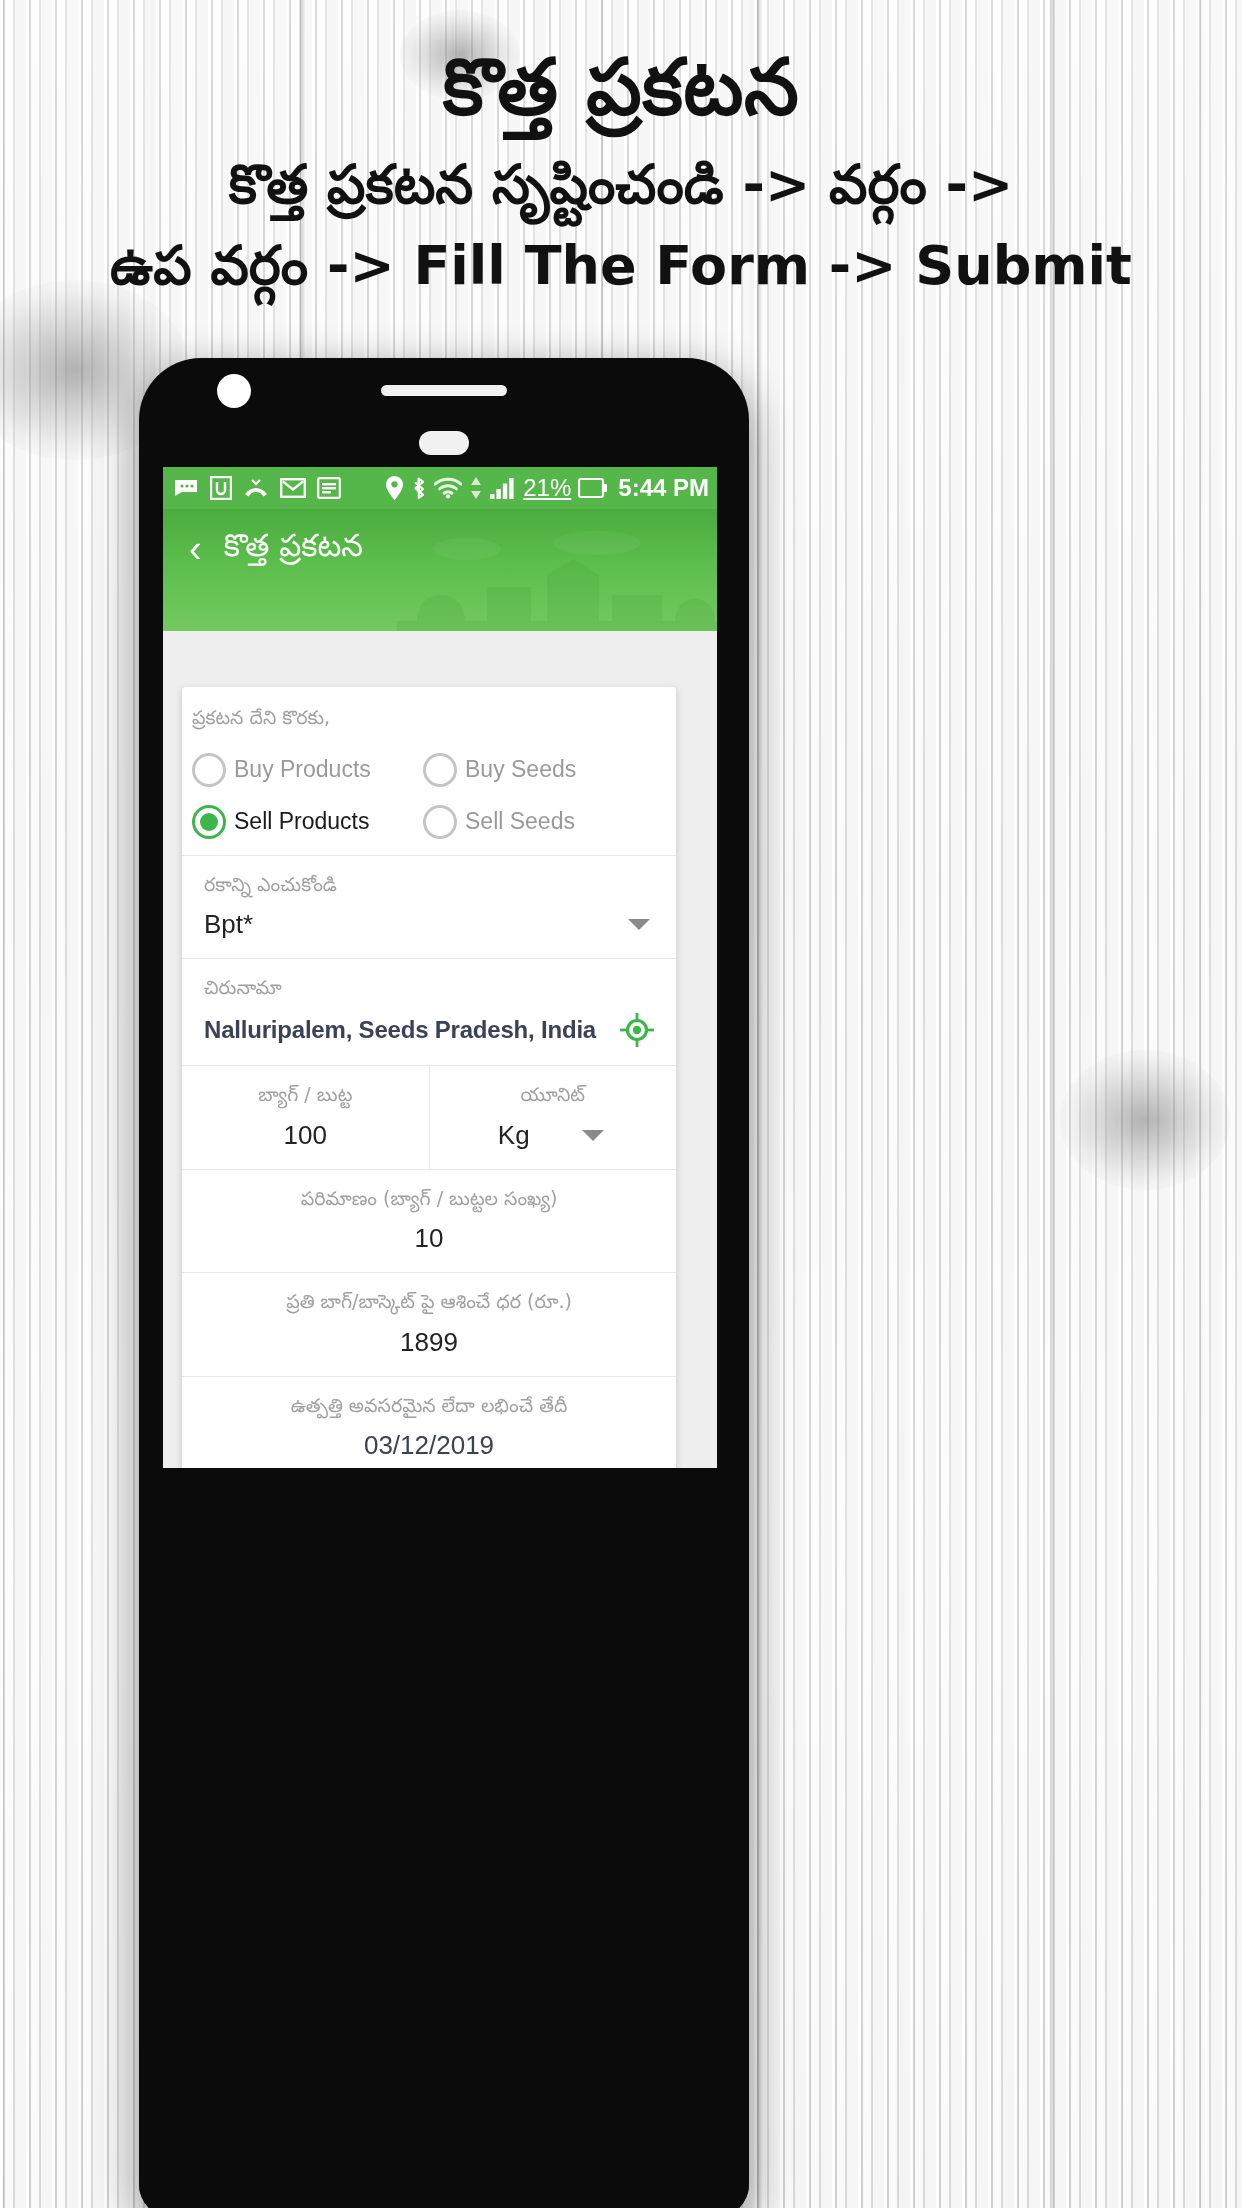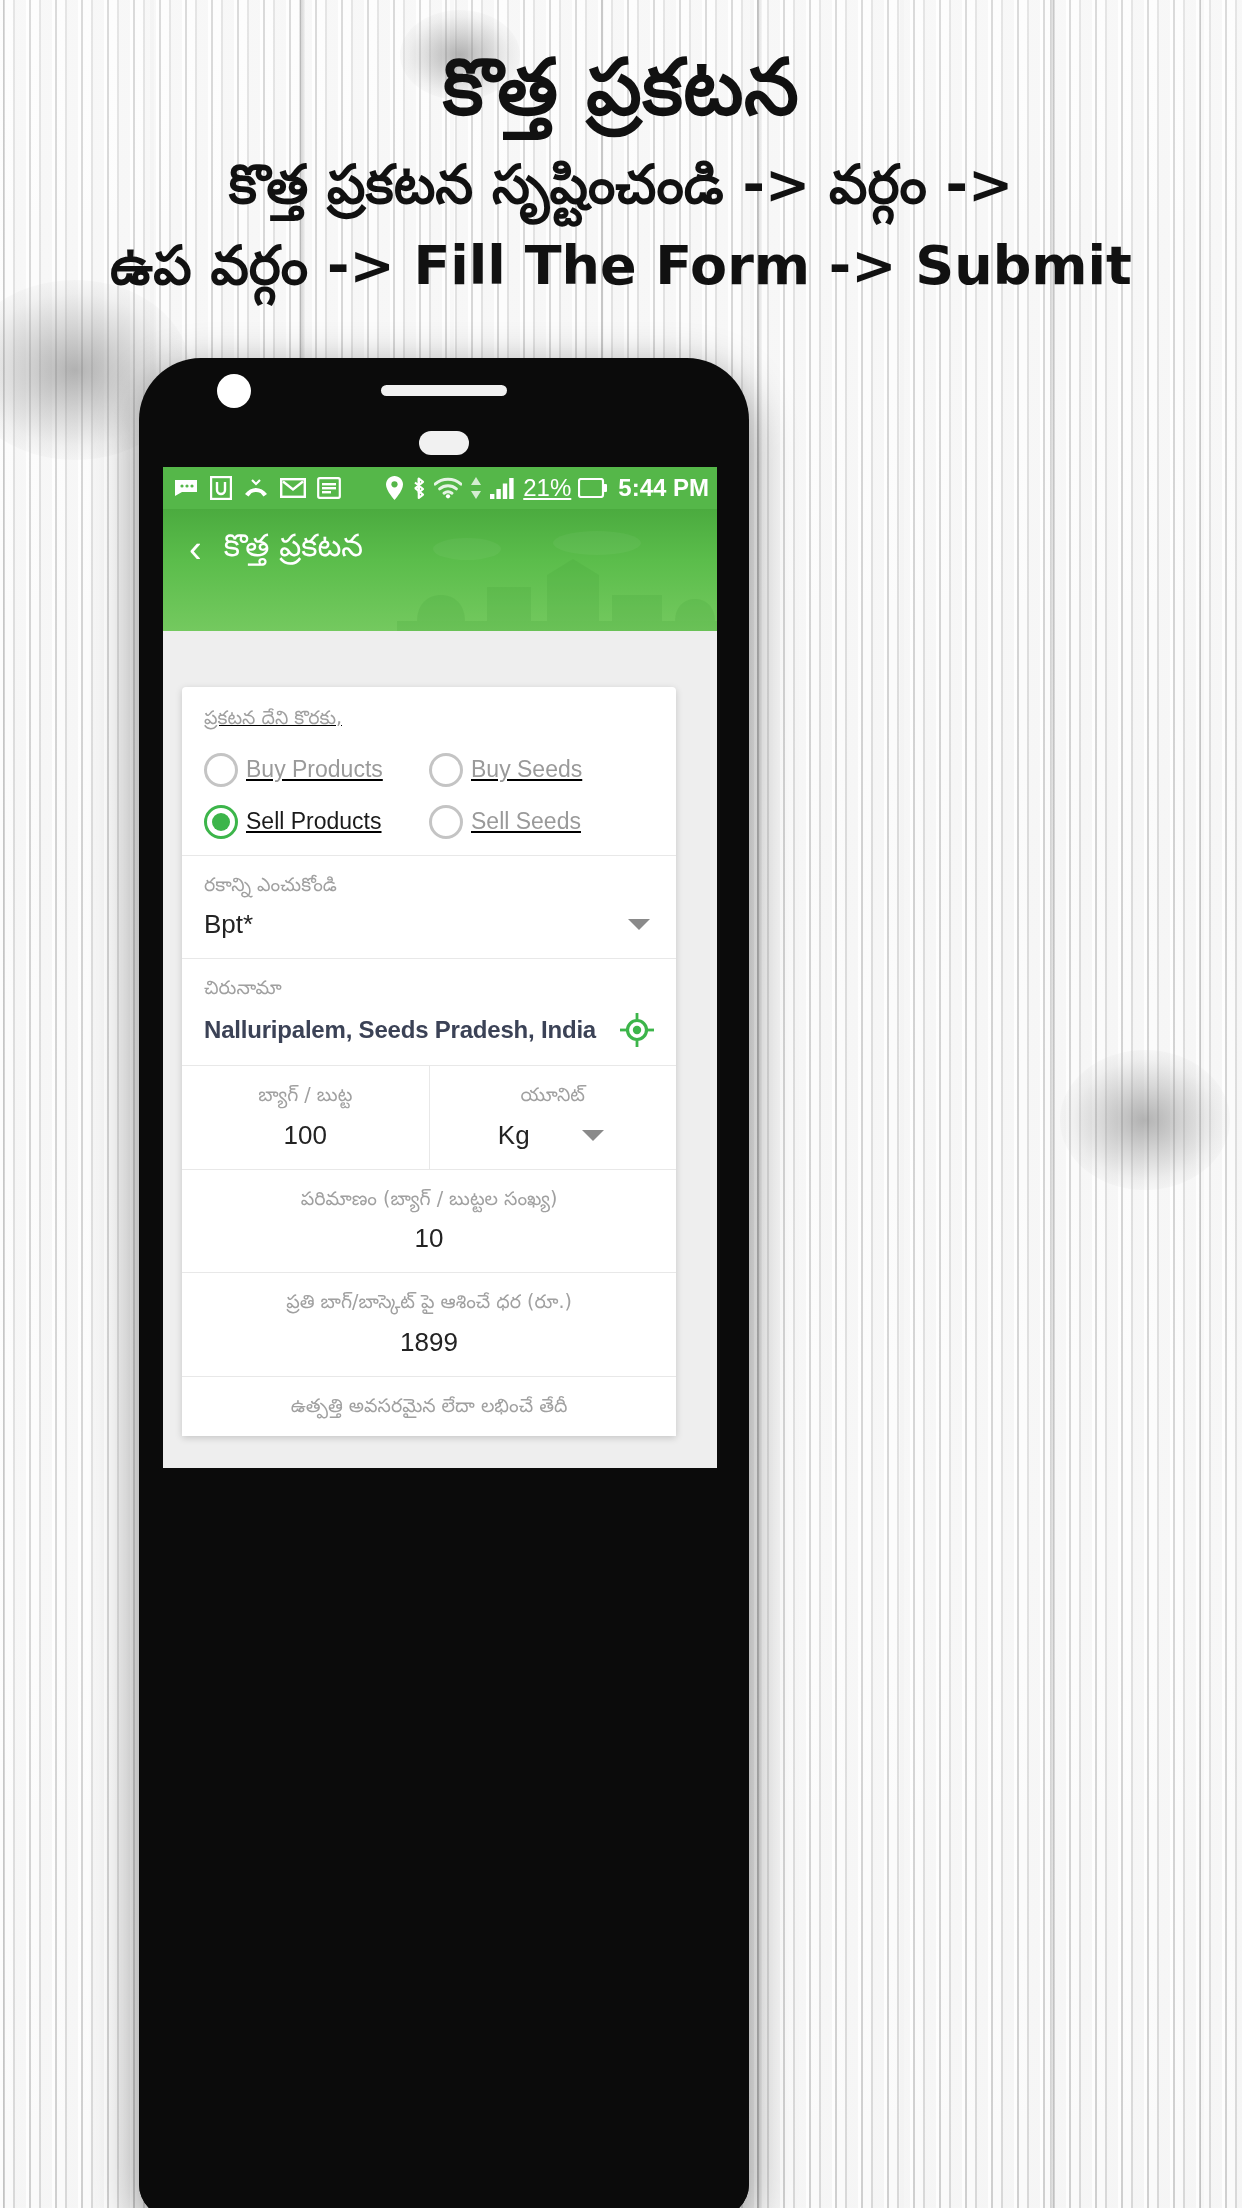--- a/index.html
+++ b/index.html
@@ -206,21 +206,21 @@
   }
   .fvalue {
     font-size: 26px;
     color: #232323;
     font-weight: 500;
     margin-top: 12px;
   }
   .center { text-align: center; }
 
   
-  #radio-row { padding: 18px 22px 10px 22px; text-decoration: underline; }
+  #radio-row { padding: 18px 22px 10px 10px; }
   .radio-grid {
     display: grid;
     grid-template-columns: 1fr 1fr;
     row-gap: 6px;
     margin-top: 16px;
   }
   .radio-item {
     display: flex;
     align-items: center;
     gap: 8px;
@@ -472,19 +472,20 @@
         <div class="fvalue">10</div>
       </div>
 
       <div class="row center">
         <div class="flabel">ప్రతి బాగ్/బాస్కెట్ పై ఆశించే ధర (రూ.)</div>
         <div class="fvalue">1899</div>
       </div>
 
       <div class="row center">
         <div class="flabel">ఉత్పత్తి అవసరమైన లేదా లభించే తేదీ</div>
+        <div class="fvalue" style="color:#3b4256;">03/12/2019</div>
       </div>
 
     </div>
   </div>
 
   <div id="chin"></div>
 </div>
 
 </body></html>

